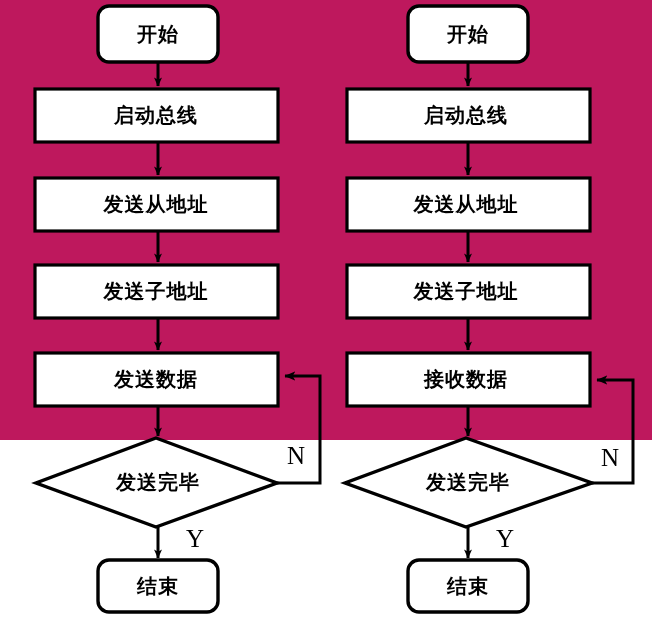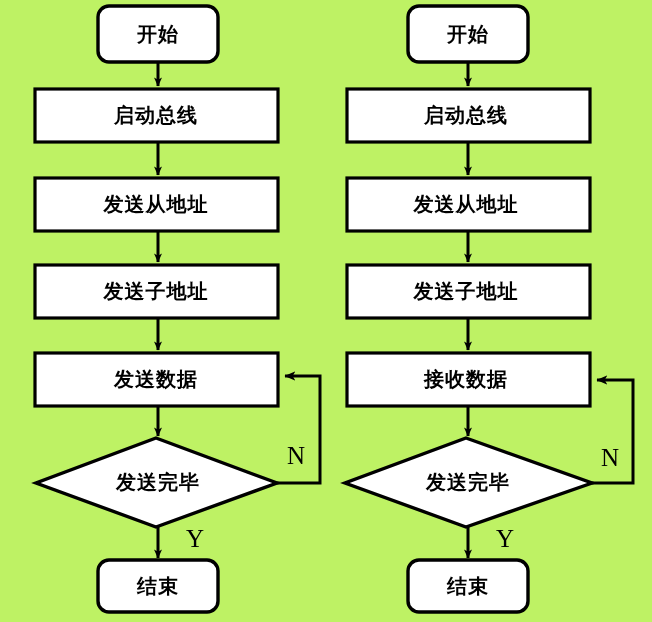--- a/index.html
+++ b/index.html
@@ -10,22 +10,22 @@
   body {
     width: 652px;
     height: 622px;
     font-family: "Liberation Sans", sans-serif;
     color: #000000;
     overflow: hidden;
   }
   #canvas {
     position: relative;
     width: 652px;
-    height: 622px;
-    background: #bef264;
+    height: 440px;
+    background: #be185d;
   }
   svg.flow {
     position: absolute;
     top: 0;
     left: 0;
     width: 652px;
     height: 622px;
   }
   .node-shape {
     fill: #ffffff;

